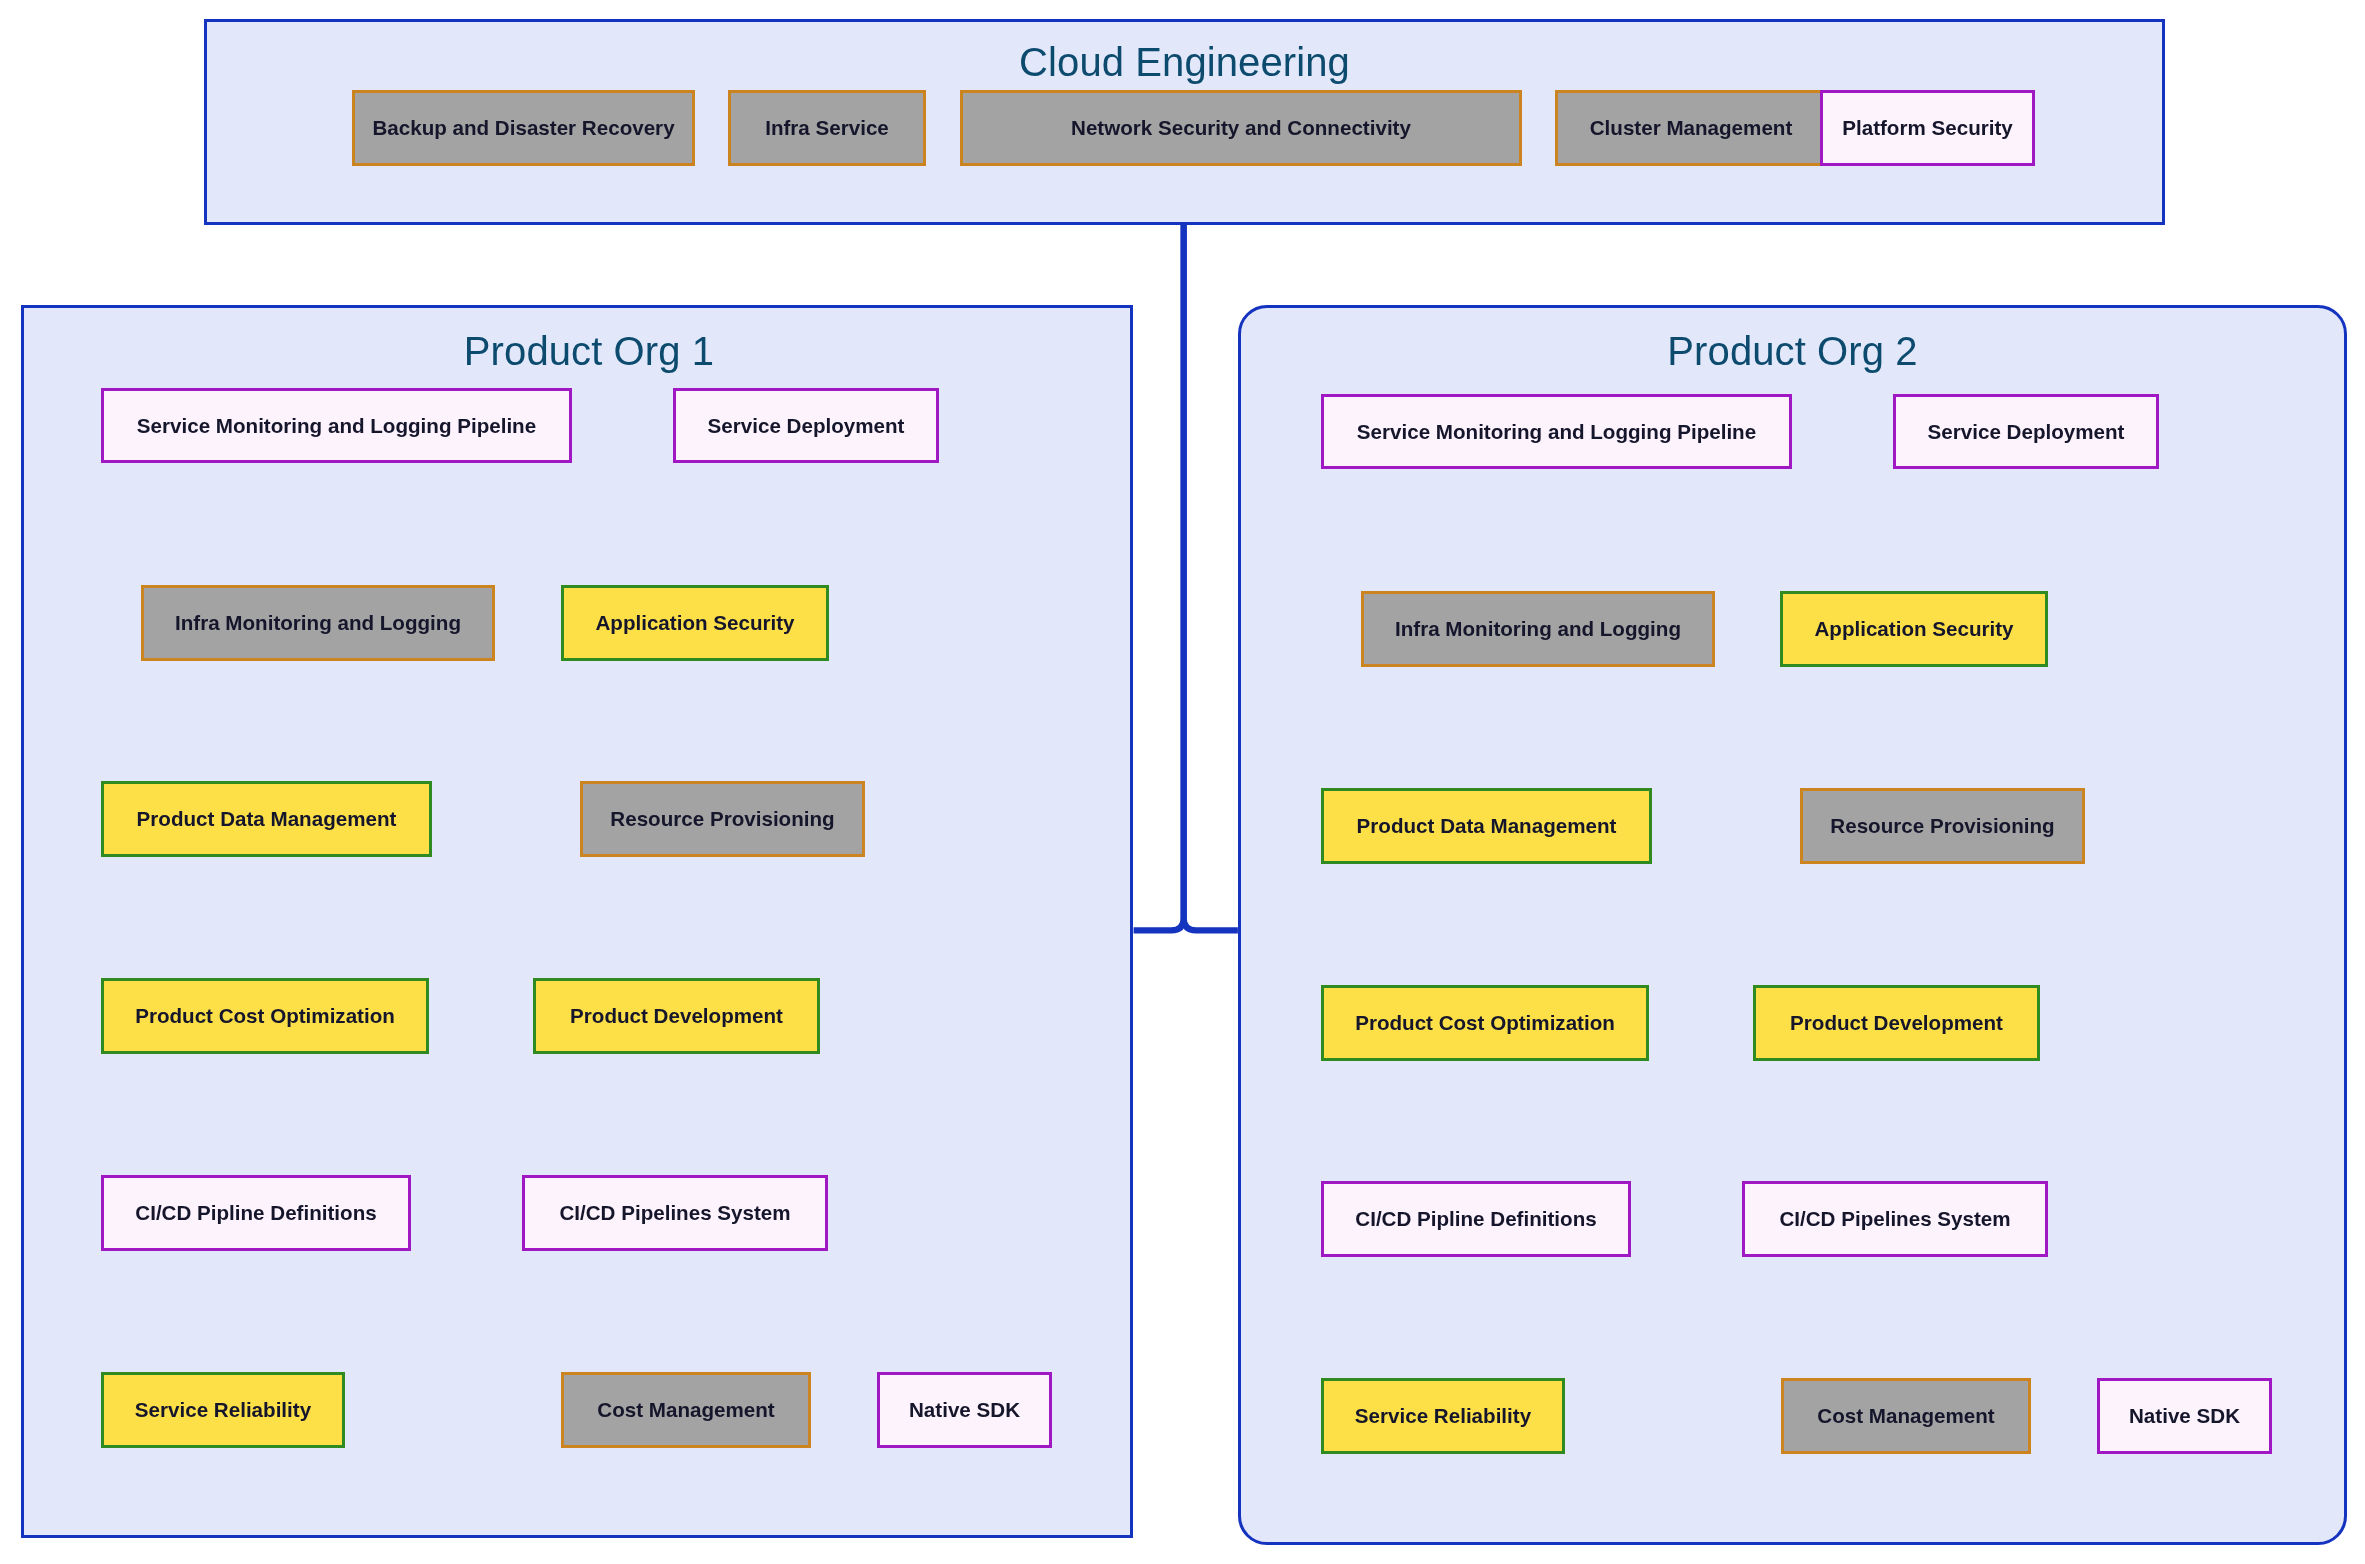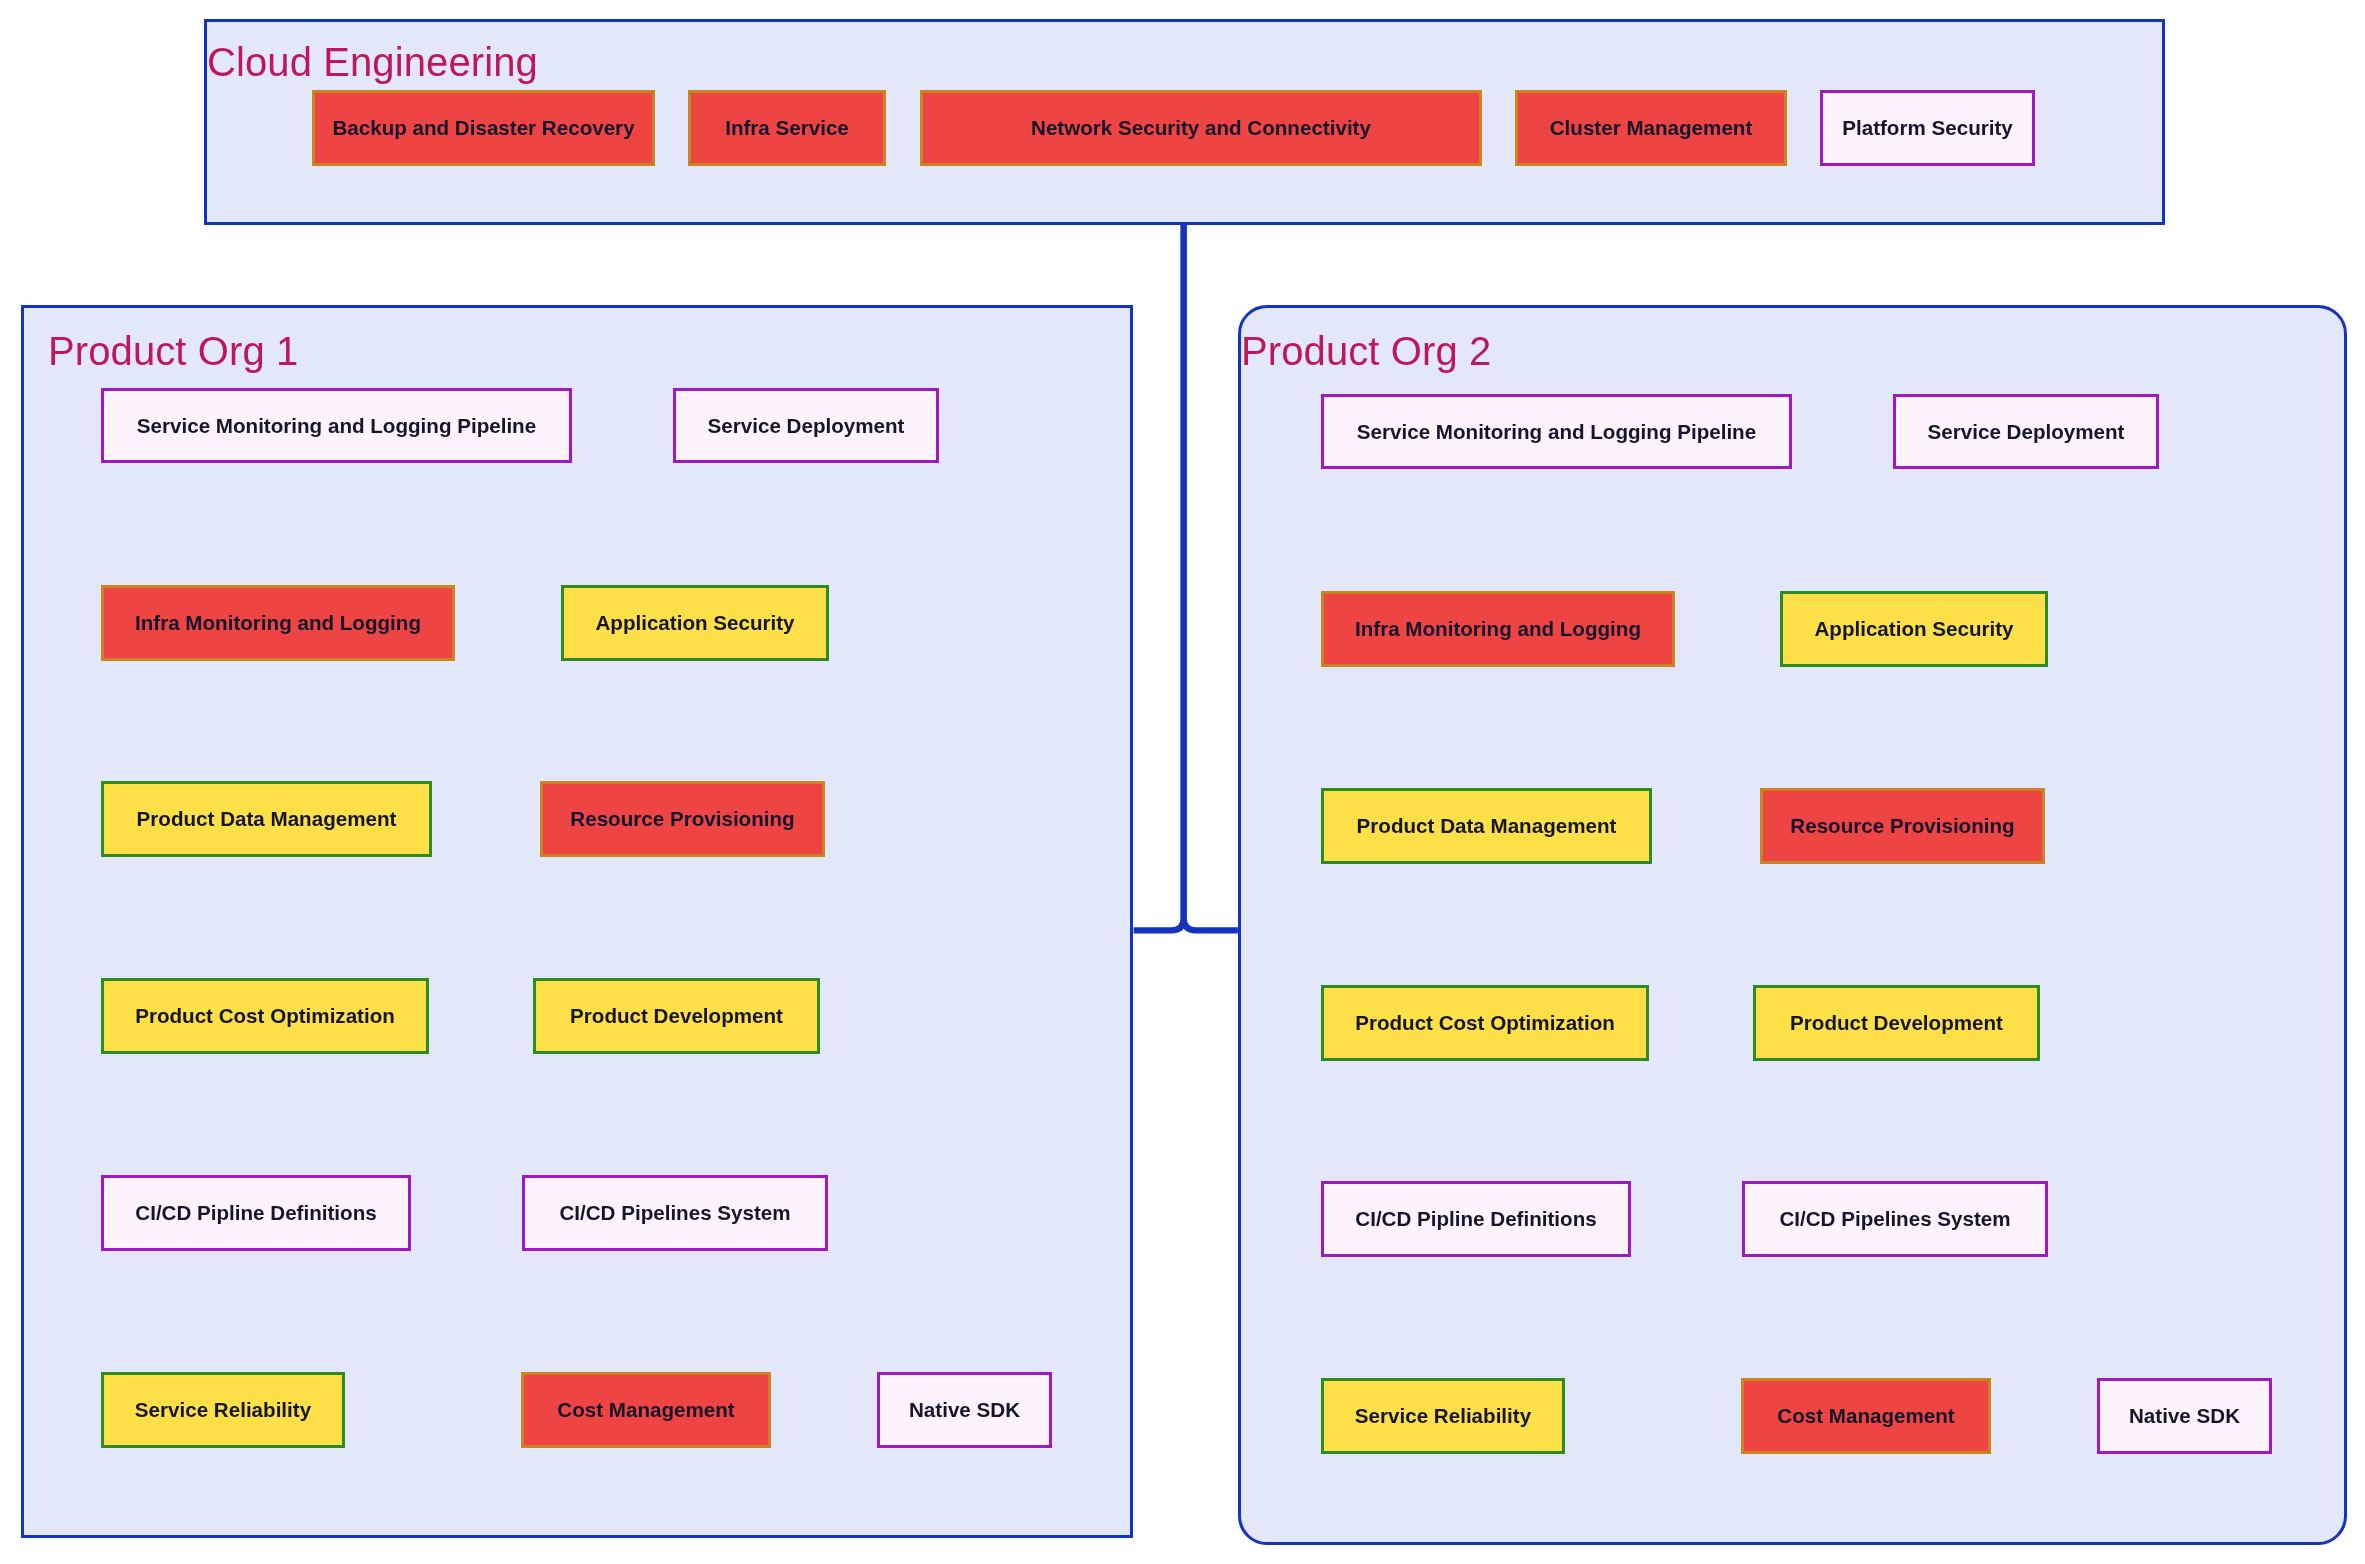--- a/index.html
+++ b/index.html
@@ -23,22 +23,22 @@
   .container {
     position: absolute;
     background: #e2e8fa;
     border: 3.4px solid #1433bf;
     box-sizing: border-box;
   }
   .container-title {
     position: absolute;
     left: 0;
     right: 0;
-    text-align: left;
-    color: #be185d;
+    text-align: center;
+    color: #0c4a6e;
     font-weight: 400;
     letter-spacing: 0.1px;
     white-space: nowrap;
   }
 
   #cloud-engineering {
     left: 204px;
     top: 18.5px;
     width: 1961px;
     height: 206px;
@@ -82,22 +82,23 @@
     text-align: center;
     font-size: 20.6px;
     font-weight: 700;
     color: #15162b;
     line-height: 1.15;
     padding: 2.7px 6.9px;
     border-width: 3.4px;
     border-style: solid;
   }
   .node.theme-orange {
-    background: #ef4444;
+    background: #a3a3a3;
     border-color: #cb8420;
+    margin-left: 40px;
   }
   .node.theme-purple {
     background: #fdf3fd;
     border-color: #a018c4;
   }
   .node.theme-green {
     background: #fde047;
     border-color: #2f8b20;
   }
 

